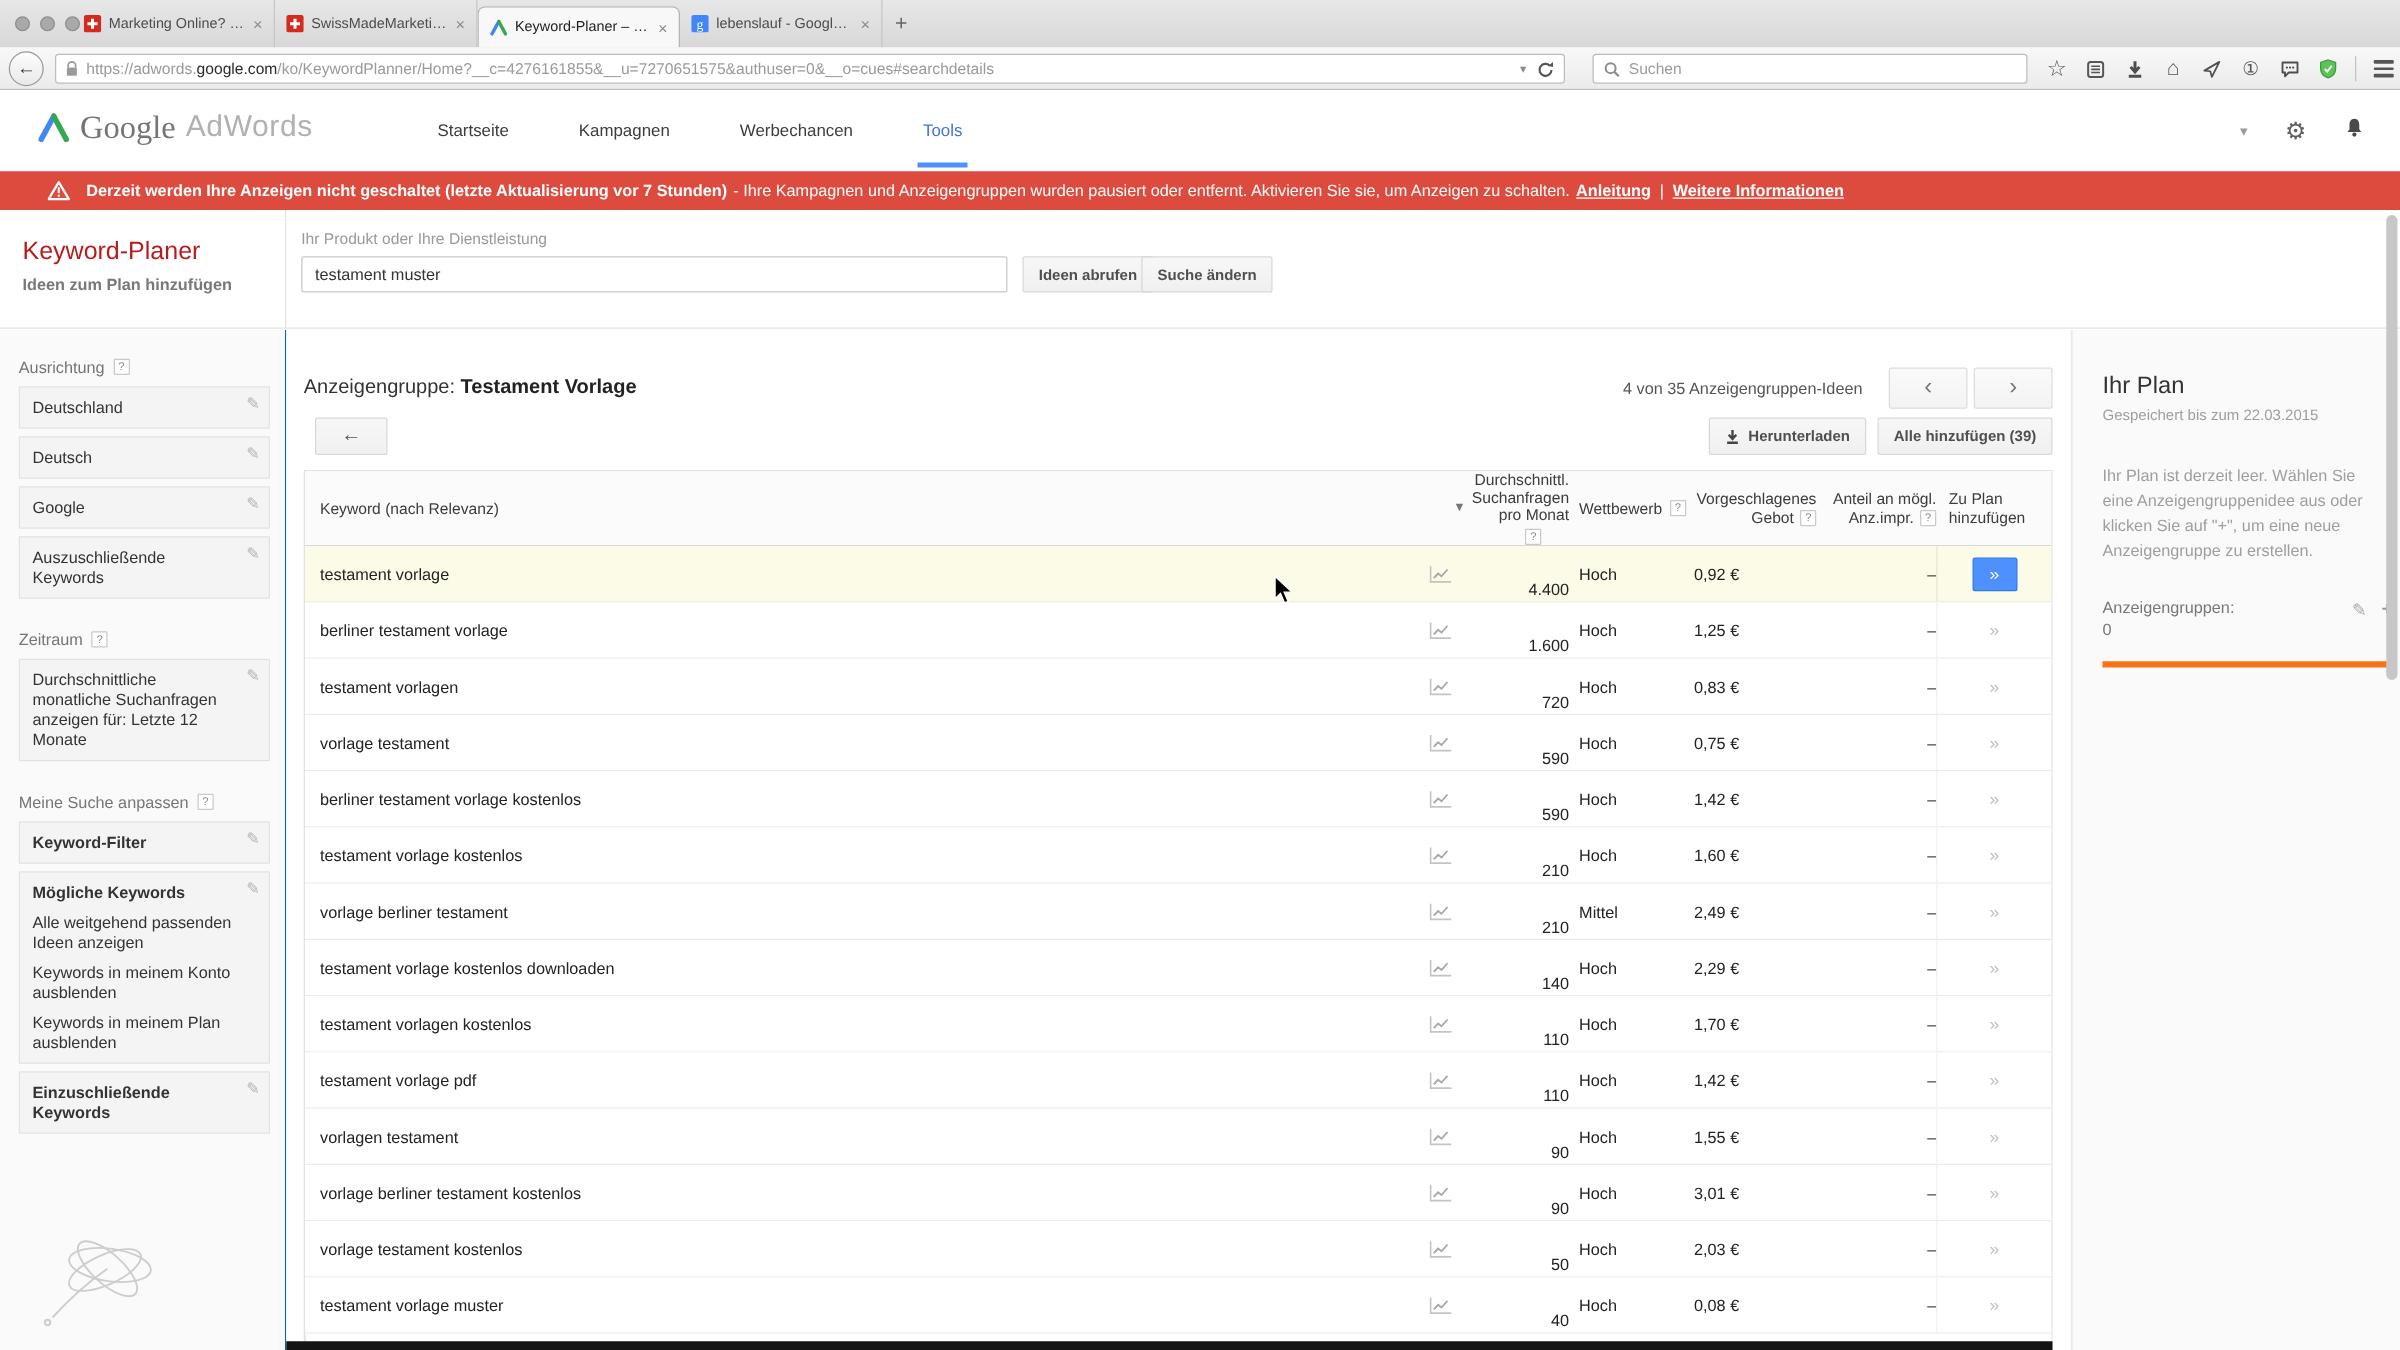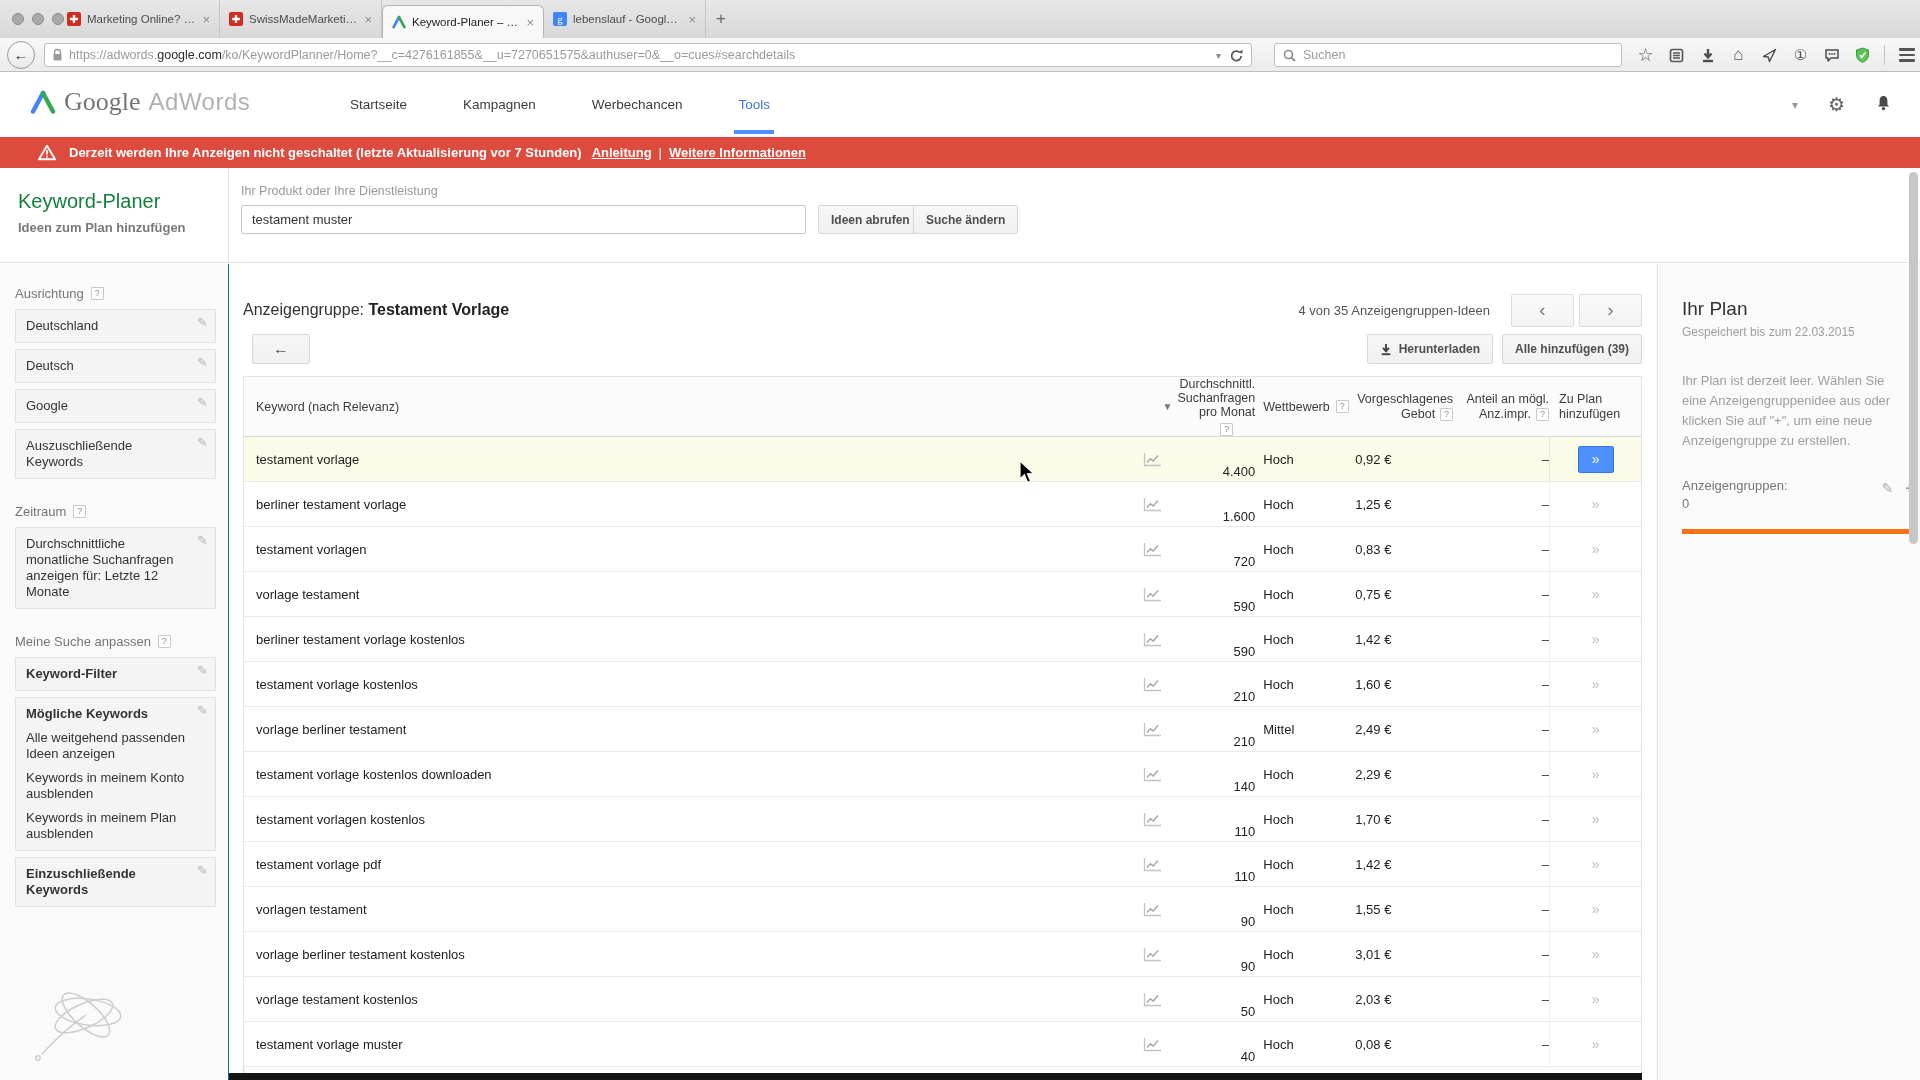--- a/index.html
+++ b/index.html
@@ -66,21 +66,21 @@
   .alertbar { position:absolute; top:137px; left:0; right:0; height:31px; background:#dd4b3f;
               color:#fff; font-size:13px; display:flex; align-items:center; padding-left:38px; }
   .alertbar b { margin:0 5px 0 13px; }
   .alertbar a { color:#fff; font-weight:bold; text-decoration:underline; margin:0 5px; }
   .alertsep { margin:0 2px; }
 
   
   .topsec { position:absolute; top:168px; left:0; right:0; height:95px; background:#fff;
             border-bottom:1px solid #e3e3e3; }
   .vline1 { position:absolute; left:228px; top:0; bottom:0; width:1px; background:#e3e3e3; }
-  .kp-title { position:absolute; left:18px; top:22px; font-size:20px; color:#15803d; }
+  .kp-title { position:absolute; left:18px; top:22px; font-size:20px; color:#b91c1c; }
   .kp-sub { position:absolute; left:18px; top:52px; font-size:13px; font-weight:bold; color:#787878; }
   .prodlabel { position:absolute; left:241px; top:16px; font-size:12.5px; color:#999; }
   .prodinput { position:absolute; left:241px; top:37px; width:565px; height:29px;
                border:1px solid #c9c9c9; border-radius:2px; padding:0 10px; font-size:13px;
                color:#333; font-family:"Liberation Sans",sans-serif; outline:none; }
   .gbtn { display:inline-flex; align-items:center; justify-content:center; gap:7px;
           background:linear-gradient(#f7f7f7,#f0f0f0); border:1px solid #d7d7d7; border-radius:2px;
           color:#4f4f4f; font-size:12px; font-weight:bold; padding:0 12px; height:29px; }
   #btn-get-ideas { position:absolute; left:818px; top:37px; }
   #btn-modify { position:absolute; left:913px; top:37px; }
@@ -322,20 +322,21 @@
   </div>
 </div>
 
 <div class="alertbar">
   <svg width="18" height="17" viewBox="0 0 20 18">
     <path d="M10 1.5 L19 16.5 H1 Z" fill="none" stroke="#fff" stroke-width="2" stroke-linejoin="round"></path>
     <rect x="9.1" y="6" width="1.8" height="5.3" fill="#fff"></rect>
       <rect x="9.1" y="12.6" width="1.8" height="1.9" fill="#fff"></rect>
   </svg>
   <b>Derzeit werden Ihre Anzeigen nicht geschaltet (letzte Aktualisierung vor 7 Stunden)</b>
+  <span>- Ihre Kampagnen und Anzeigengruppen wurden pausiert oder entfernt. Aktivieren Sie sie, um Anzeigen zu schalten.</span>
   <a>Anleitung</a>
   <span class="alertsep">|</span>
   <a>Weitere Informationen</a>
 </div>
 
 <div class="topsec">
   <div class="vline1"></div>
   <div class="kp-title">Keyword-Planer</div>
   <div class="kp-sub">Ideen zum Plan hinzufügen</div>
   <div class="prodlabel">Ihr Produkt oder Ihre Dienstleistung</div>

